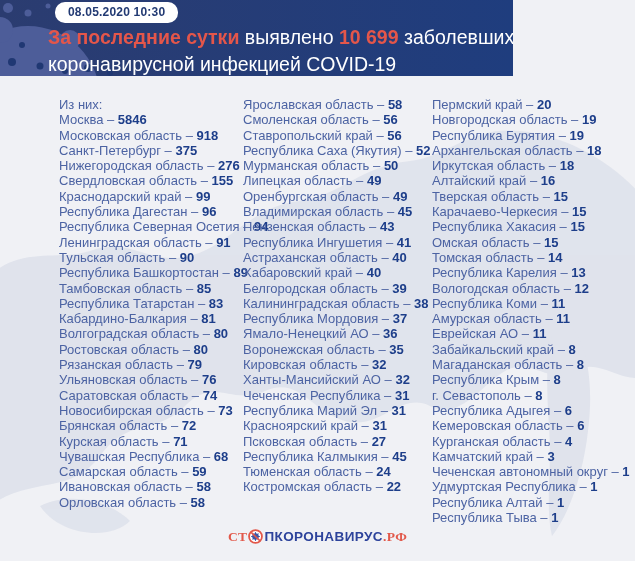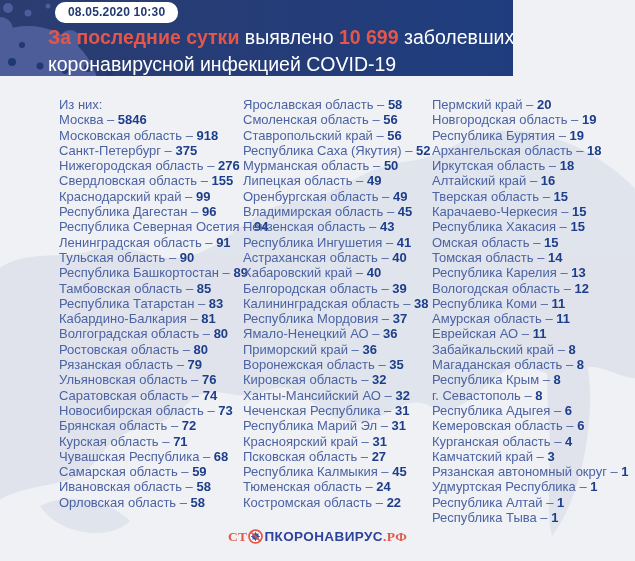--- a/index.html
+++ b/index.html
@@ -158,21 +158,20 @@
       <div class="row"><span>Оренбургская область</span><span> – </span><span class="value">49</span></div>
       <div class="row"><span>Владимирская область</span><span> – </span><span class="value">45</span></div>
       <div class="row"><span>Пензенская область</span><span> – </span><span class="value">43</span></div>
       <div class="row"><span>Республика Ингушетия</span><span> – </span><span class="value">41</span></div>
       <div class="row"><span>Астраханская область</span><span> – </span><span class="value">40</span></div>
       <div class="row"><span>Хабаровский край</span><span> – </span><span class="value">40</span></div>
       <div class="row"><span>Белгородская область</span><span> – </span><span class="value">39</span></div>
       <div class="row"><span>Калининградская область</span><span> – </span><span class="value">38</span></div>
       <div class="row"><span>Республика Мордовия</span><span> – </span><span class="value">37</span></div>
       <div class="row"><span>Ямало-Ненецкий АО</span><span> – </span><span class="value">36</span></div>
-      <div class="row"><span>Приморский край</span><span> – </span><span class="value">36</span></div>
       <div class="row"><span>Воронежская область</span><span> – </span><span class="value">35</span></div>
       <div class="row"><span>Кировская область</span><span> – </span><span class="value">32</span></div>
       <div class="row"><span>Ханты-Мансийский АО</span><span> – </span><span class="value">32</span></div>
       <div class="row"><span>Чеченская Республика</span><span> – </span><span class="value">31</span></div>
       <div class="row"><span>Республика Марий Эл</span><span> – </span><span class="value">31</span></div>
       <div class="row"><span>Красноярский край</span><span> – </span><span class="value">31</span></div>
       <div class="row"><span>Псковская область</span><span> – </span><span class="value">27</span></div>
       <div class="row"><span>Республика Калмыкия</span><span> – </span><span class="value">45</span></div>
       <div class="row"><span>Тюменская область</span><span> – </span><span class="value">24</span></div>
       <div class="row"><span>Костромская область</span><span> – </span><span class="value">22</span></div>
@@ -195,21 +194,21 @@
       <div class="row"><span>Амурская область</span><span> – </span><span class="value">11</span></div>
       <div class="row"><span>Еврейская АО</span><span> – </span><span class="value">11</span></div>
       <div class="row"><span>Забайкальский край</span><span> – </span><span class="value">8</span></div>
       <div class="row"><span>Магаданская область</span><span> – </span><span class="value">8</span></div>
       <div class="row"><span>Республика Крым</span><span> – </span><span class="value">8</span></div>
       <div class="row"><span>г. Севастополь</span><span> – </span><span class="value">8</span></div>
       <div class="row"><span>Республика Адыгея</span><span> – </span><span class="value">6</span></div>
       <div class="row"><span>Кемеровская область</span><span> – </span><span class="value">6</span></div>
       <div class="row"><span>Курганская область</span><span> – </span><span class="value">4</span></div>
       <div class="row"><span>Камчатский край</span><span> – </span><span class="value">3</span></div>
-      <div class="row"><span>Рязанская автономный округ</span><span> – </span><span class="value">1</span></div>
+      <div class="row"><span>Чеченская автономный округ</span><span> – </span><span class="value">1</span></div>
       <div class="row"><span>Удмуртская Республика</span><span> – </span><span class="value">1</span></div>
       <div class="row"><span>Республика Алтай</span><span> – </span><span class="value">1</span></div>
       <div class="row"><span>Республика Тыва</span><span> – </span><span class="value">1</span></div>
     </div>
 
   <div class="footer">
     <span class="logo-red">СТ</span><svg class="logo-icon" width="15" height="15" viewBox="0 0 20 20" aria-hidden="true">
       <circle cx="10" cy="10" r="8.6" fill="#ffffff" stroke="#e2584a" stroke-width="2.4"></circle>
       <g stroke="#3d55a5" stroke-width="1.4">
         <line x1="10" y1="4.2" x2="10" y2="15.8"></line>

